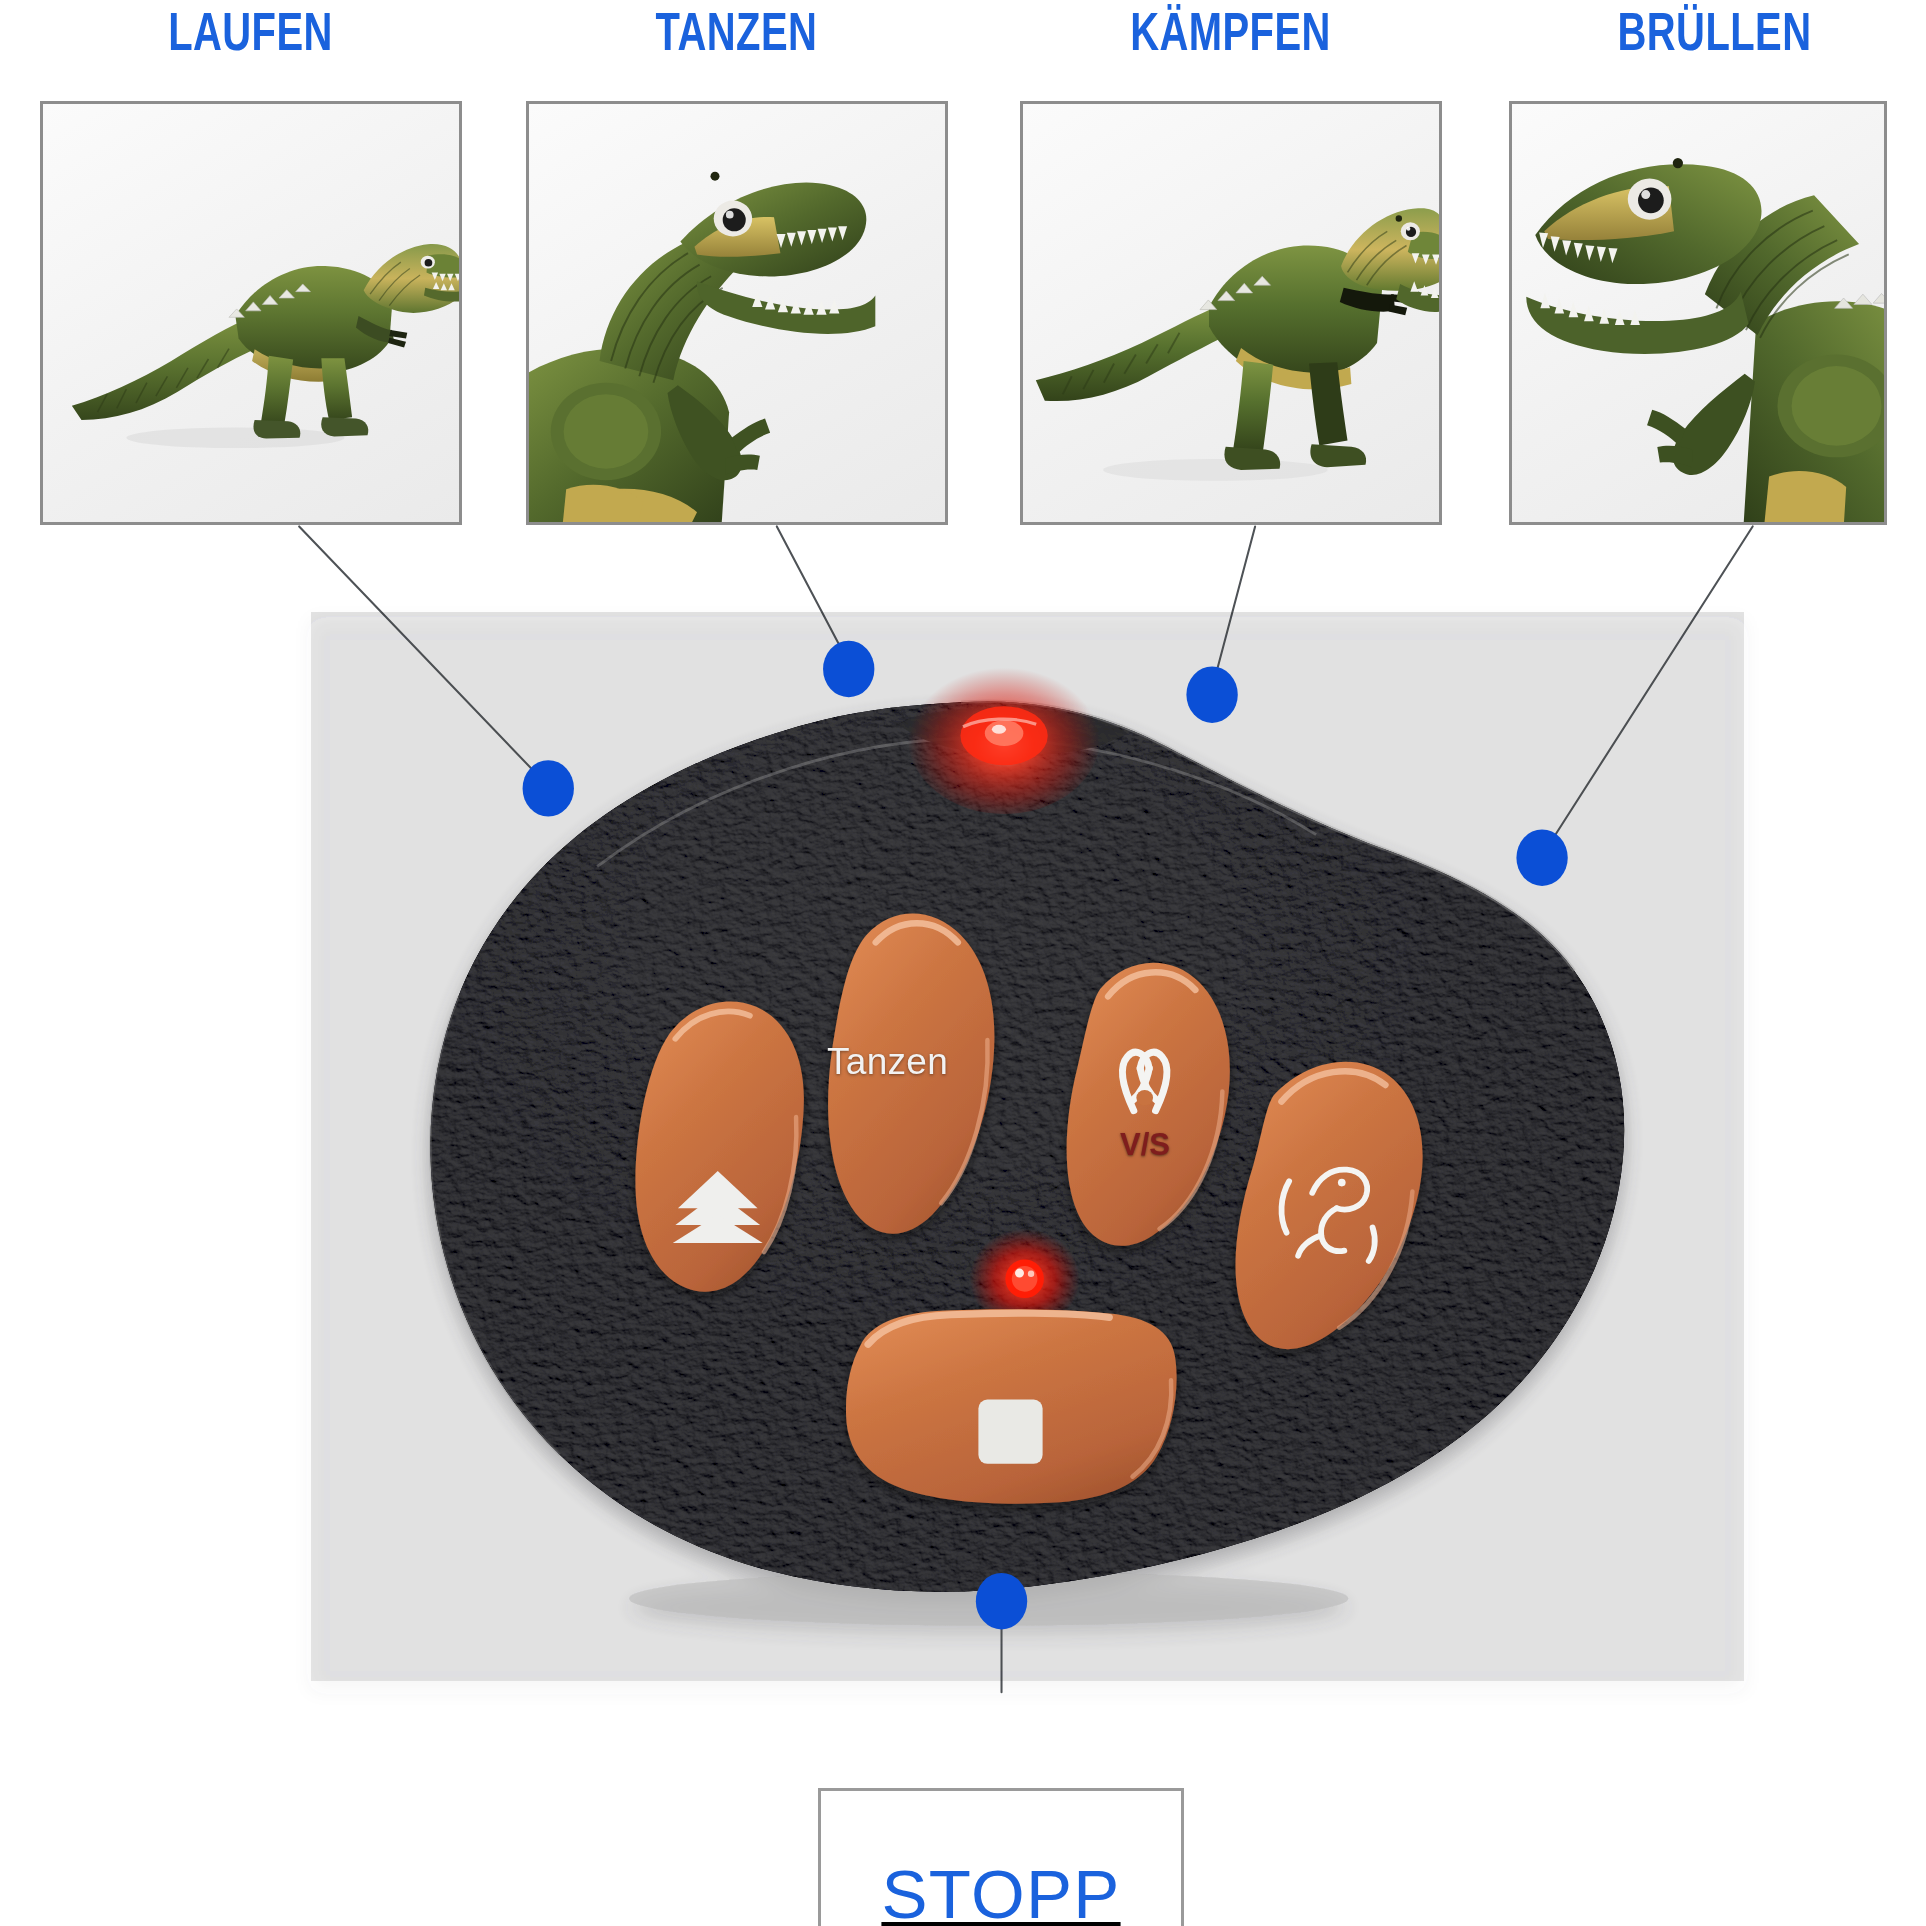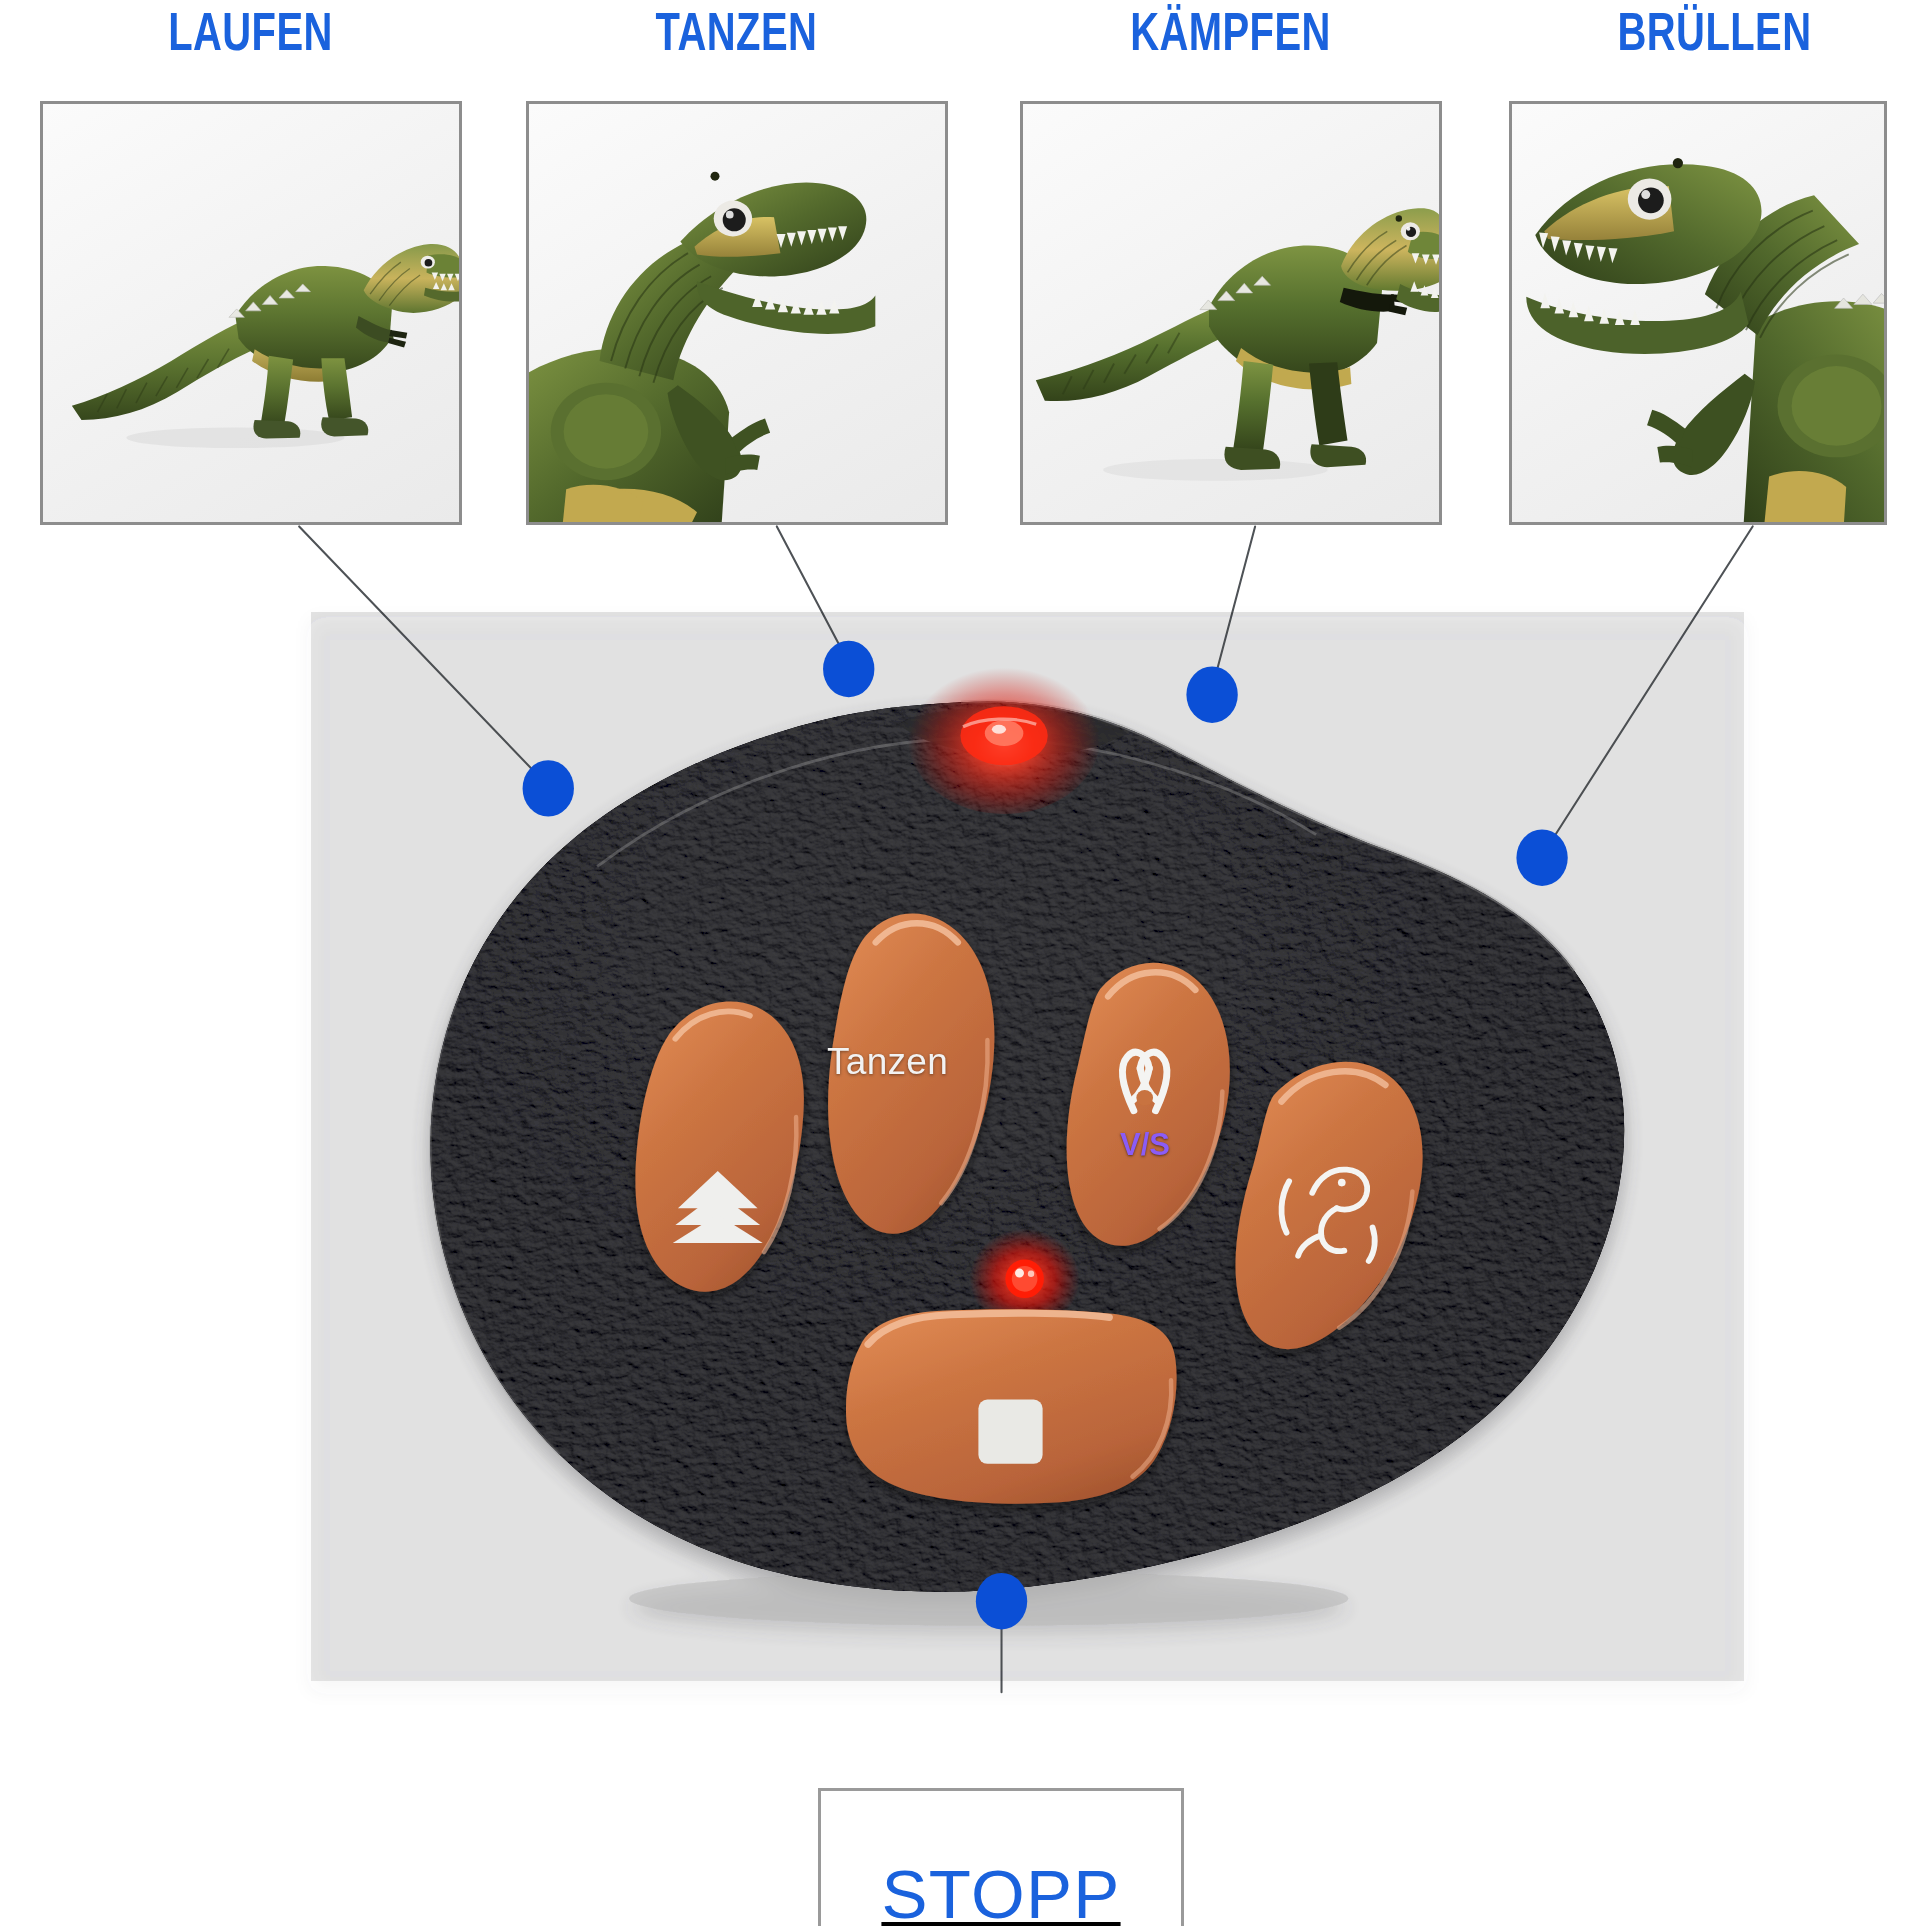--- a/index.html
+++ b/index.html
@@ -87,21 +87,21 @@
     color: #f2f2f2;
     font-family: "Liberation Sans", sans-serif;
     font-weight: 400;
     font-size: 37px;
     letter-spacing: 0.3px;
     text-shadow: 0 1.3px 3.2px rgba(0,0,0,0.45);
     white-space: nowrap;
   }
   .vs-text {
     position: absolute;
-    color: #8b5cf6;
+    color: #7f1d1d;
     font-family: "Liberation Sans", sans-serif;
     font-weight: 700;
     font-size: 31px;
     letter-spacing: 0px;
     text-shadow: 0 1.3px 2.6px rgba(0,0,0,0.55);
     white-space: nowrap;
   }
 </style>
 </head>
 <body>

